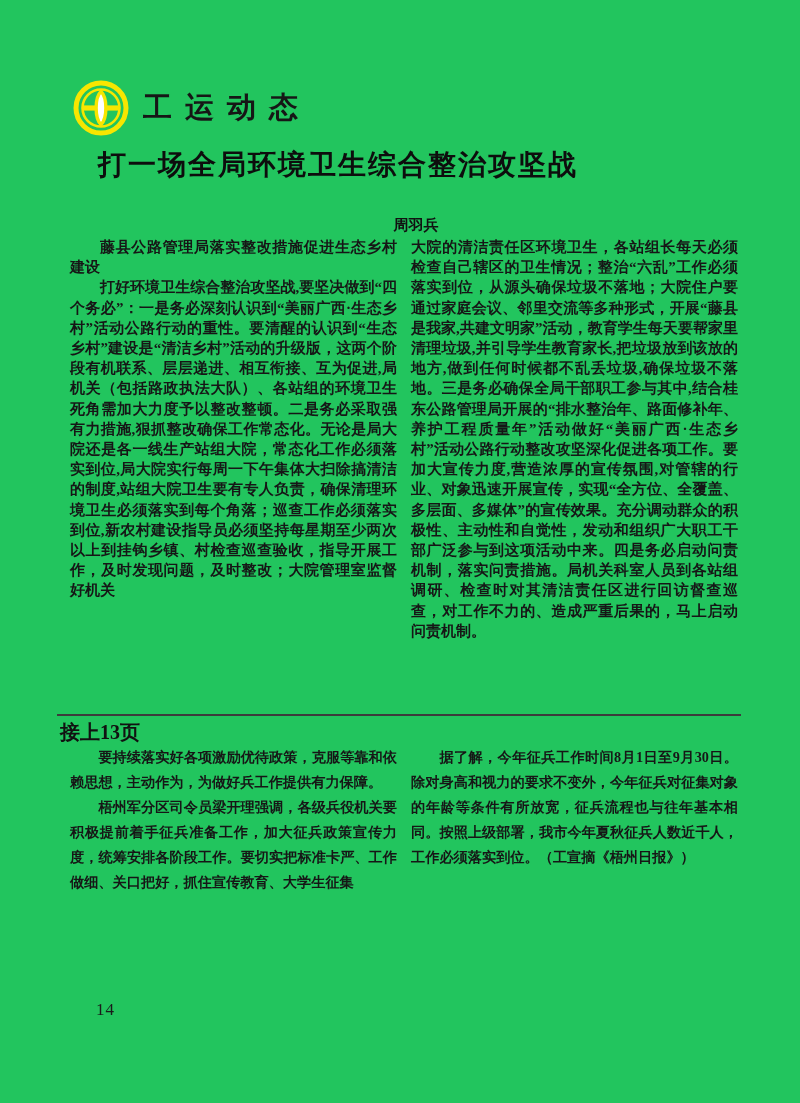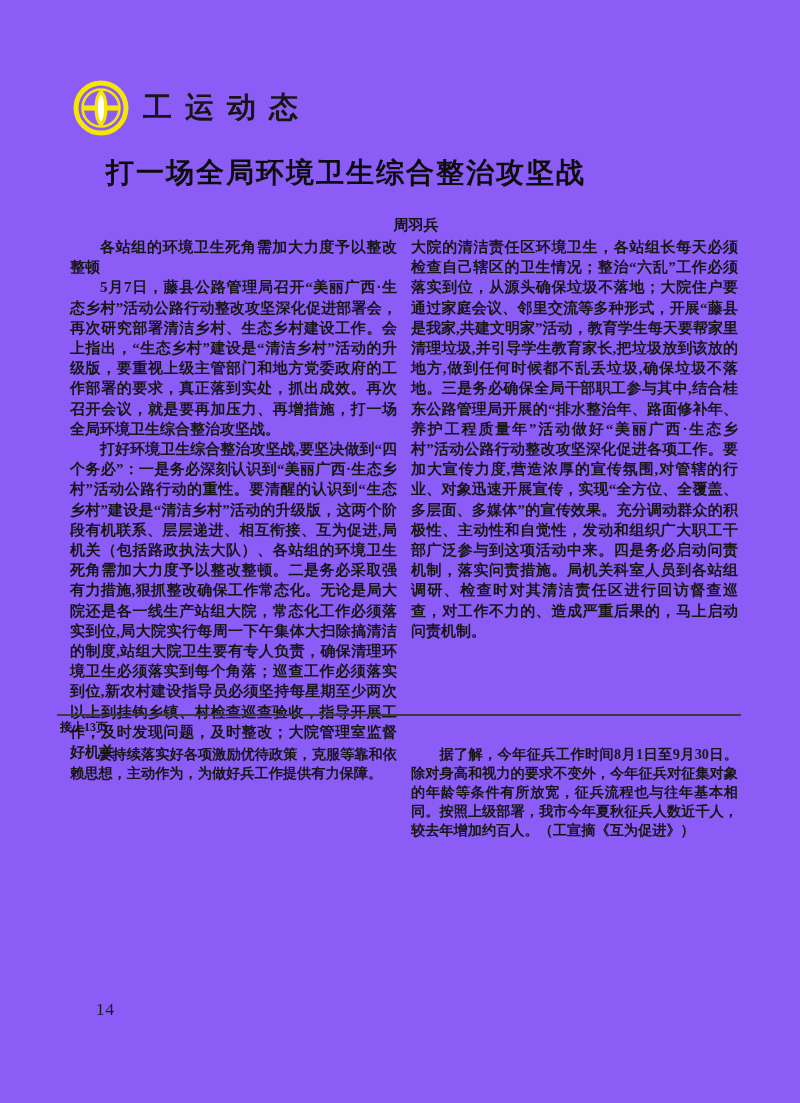--- a/index.html
+++ b/index.html
@@ -1,40 +1,40 @@
 <!DOCTYPE html>
 <html><head>
 <meta charset="utf-8">
 <style>
   html,body{margin:0;padding:0;background:#e8e8e8;}
   .page{
     position:relative;
     width:800px;height:1103px;
-    background:#8b5cf6;
+    background:#22c55e;
     margin:0 auto;
     overflow:hidden;
     font-family:"Liberation Serif", serif;
     color:#141414;
   }
   
   .masthead{
     position:absolute;top:80px;left:73px;
     display:flex;align-items:center;gap:14px;
   }
   .logo{width:56px;height:56px;display:block;}
   .masthead-title{
     font-size:29px;font-weight:900;letter-spacing:13px;
     color:#161616;white-space:nowrap;
     font-family:"Liberation Serif", serif;
   }
   
   .headline{
     position:absolute;top:146px;left:0;width:676px;
     text-align:center;font-size:28px;font-weight:900;
-    letter-spacing:2px;margin:8px;color:#0d0d0d;
+    letter-spacing:2px;margin:0;color:#0d0d0d;
     font-family:"Liberation Sans", sans-serif;
   }
   .byline{
     position:absolute;top:200px;left:0;width:800px;
     text-align:center;font-size:15px;font-weight:700;margin:16px;color:#111;
   }
   
   .columns{position:absolute;display:flex;gap:14px;left:70px;width:668px;}
   .art-columns{top:237px;}
   .col{width:327px;}
@@ -45,26 +45,26 @@
   .indent{text-indent:2em;}
   .subheading{font-weight:900;}
   .attribution{margin-left:1.6em;white-space:nowrap;}
   
   .divider{
     position:absolute;top:714px;left:57px;width:684px;height:0;
     border-top:2px solid #3c3c3c;
   }
   .continued-label{
     position:absolute;top:719px;left:60px;margin:0;
-    font-size:12px;font-weight:800;color:#111;
+    font-size:20px;font-weight:800;color:#111;
   }
   .cont-columns{top:745px;}
   .cont-text p{
     margin:0;text-align:justify;
-    font-size:14.2px;line-height:19px;font-weight:600;color:#161616;
+    font-size:14.2px;line-height:25px;font-weight:600;color:#161616;
   }
   .page-number{
     position:absolute;top:1000px;left:96px;margin:0;
     font-size:17px;font-weight:500;color:#1a1a1a;letter-spacing:1px;
   }
 </style>
 </head>
 <body>
 
 <div class="page">
@@ -77,36 +77,36 @@
       <path d="M28 11.5 C 34.5 17.5, 34.5 38.5, 28 44.5 C 21.5 38.5, 21.5 17.5, 28 11.5 Z" fill="#ffffff" stroke-width="3.4" stroke="#F7E600"></path>
     </svg>
     <div class="masthead-title">工运动态</div>
   </div>
 
   <h1 class="headline">打一场全局环境卫生综合整治攻坚战</h1>
   <p class="byline">周羽兵</p>
 
   <div class="columns art-columns art-text">
     <div class="col">
-      <p class="indent subheading">各站组的环境卫生死角需加大力度予以整改整顿</p>
-      <p class="indent">5月7日，藤县公路管理局召开“美丽广西·生态乡村”活动公路行动整改攻坚深化促进部署会，再次研究部署清洁乡村、生态乡村建设工作。会上指出，“生态乡村”建设是“清洁乡村”活动的升级版，要重视上级主管部门和地方党委政府的工作部署的要求，真正落到实处，抓出成效。再次召开会议，就是要再加压力、再增措施，打一场全局环境卫生综合整治攻坚战。</p>
+      <p class="indent subheading">藤县公路管理局落实整改措施促进生态乡村建设</p>
       <p class="indent">打好环境卫生综合整治攻坚战,要坚决做到“四个务必”：一是务必深刻认识到“美丽广西·生态乡村”活动公路行动的重性。要清醒的认识到“生态乡村”建设是“清洁乡村”活动的升级版，这两个阶段有机联系、层层递进、相互衔接、互为促进,局机关（包括路政执法大队）、各站组的环境卫生死角需加大力度予以整改整顿。二是务必采取强有力措施,狠抓整改确保工作常态化。无论是局大院还是各一线生产站组大院，常态化工作必须落实到位,局大院实行每周一下午集体大扫除搞清洁的制度,站组大院卫生要有专人负责，确保清理环境卫生必须落实到每个角落；巡查工作必须落实到位,新农村建设指导员必须坚持每星期至少两次以上到挂钩乡镇、村检查巡查验收，指导开展工作，及时发现问题，及时整改；大院管理室监督好机关</p>
     </div>
     <div class="col">
       <p>大院的清洁责任区环境卫生，各站组长每天必须检查自己辖区的卫生情况；整治“六乱”工作必须落实到位，从源头确保垃圾不落地；大院住户要通过家庭会议、邻里交流等多种形式，开展“藤县是我家,共建文明家”活动，教育学生每天要帮家里清理垃圾,并引导学生教育家长,把垃圾放到该放的地方,做到任何时候都不乱丢垃圾,确保垃圾不落地。三是务必确保全局干部职工参与其中,结合桂东公路管理局开展的“排水整治年、路面修补年、养护工程质量年”活动做好“美丽广西·生态乡村”活动公路行动整改攻坚深化促进各项工作。要加大宣传力度,营造浓厚的宣传氛围,对管辖的行业、对象迅速开展宣传，实现“全方位、全覆盖、多层面、多媒体”的宣传效果。充分调动群众的积极性、主动性和自觉性，发动和组织广大职工干部广泛参与到这项活动中来。四是务必启动问责机制，落实问责措施。局机关科室人员到各站组调研、检查时对其清洁责任区进行回访督查巡查，对工作不力的、造成严重后果的，马上启动问责机制。</p>
     </div>
   </div>
 
   <div class="divider"></div>
   <p class="continued-label">接上13页</p>
 
   <div class="columns cont-columns cont-text">
     <div class="col">
       <p class="indent">要持续落实好各项激励优待政策，克服等靠和依赖思想，主动作为，为做好兵工作提供有力保障。</p>
+      <p class="indent">梧州军分区司令员梁开理强调，各级兵役机关要积极提前着手征兵准备工作，加大征兵政策宣传力度，统筹安排各阶段工作。要切实把标准卡严、工作做细、关口把好，抓住宣传教育、大学生征集</p>
     </div>
     <div class="col">
-      <p class="indent">据了解，今年征兵工作时间8月1日至9月30日。除对身高和视力的要求不变外，今年征兵对征集对象的年龄等条件有所放宽，征兵流程也与往年基本相同。按照上级部署，我市今年夏秋征兵人数近千人，较去年增加约百人。（工宣摘《互为促进》）</p>
+      <p class="indent">据了解，今年征兵工作时间8月1日至9月30日。除对身高和视力的要求不变外，今年征兵对征集对象的年龄等条件有所放宽，征兵流程也与往年基本相同。按照上级部署，我市今年夏秋征兵人数近千人，工作必须落实到位。（工宣摘《梧州日报》）</p>
     </div>
   </div>
 
   <p class="page-number">14</p>
 
 </div>
 
 </body></html>

